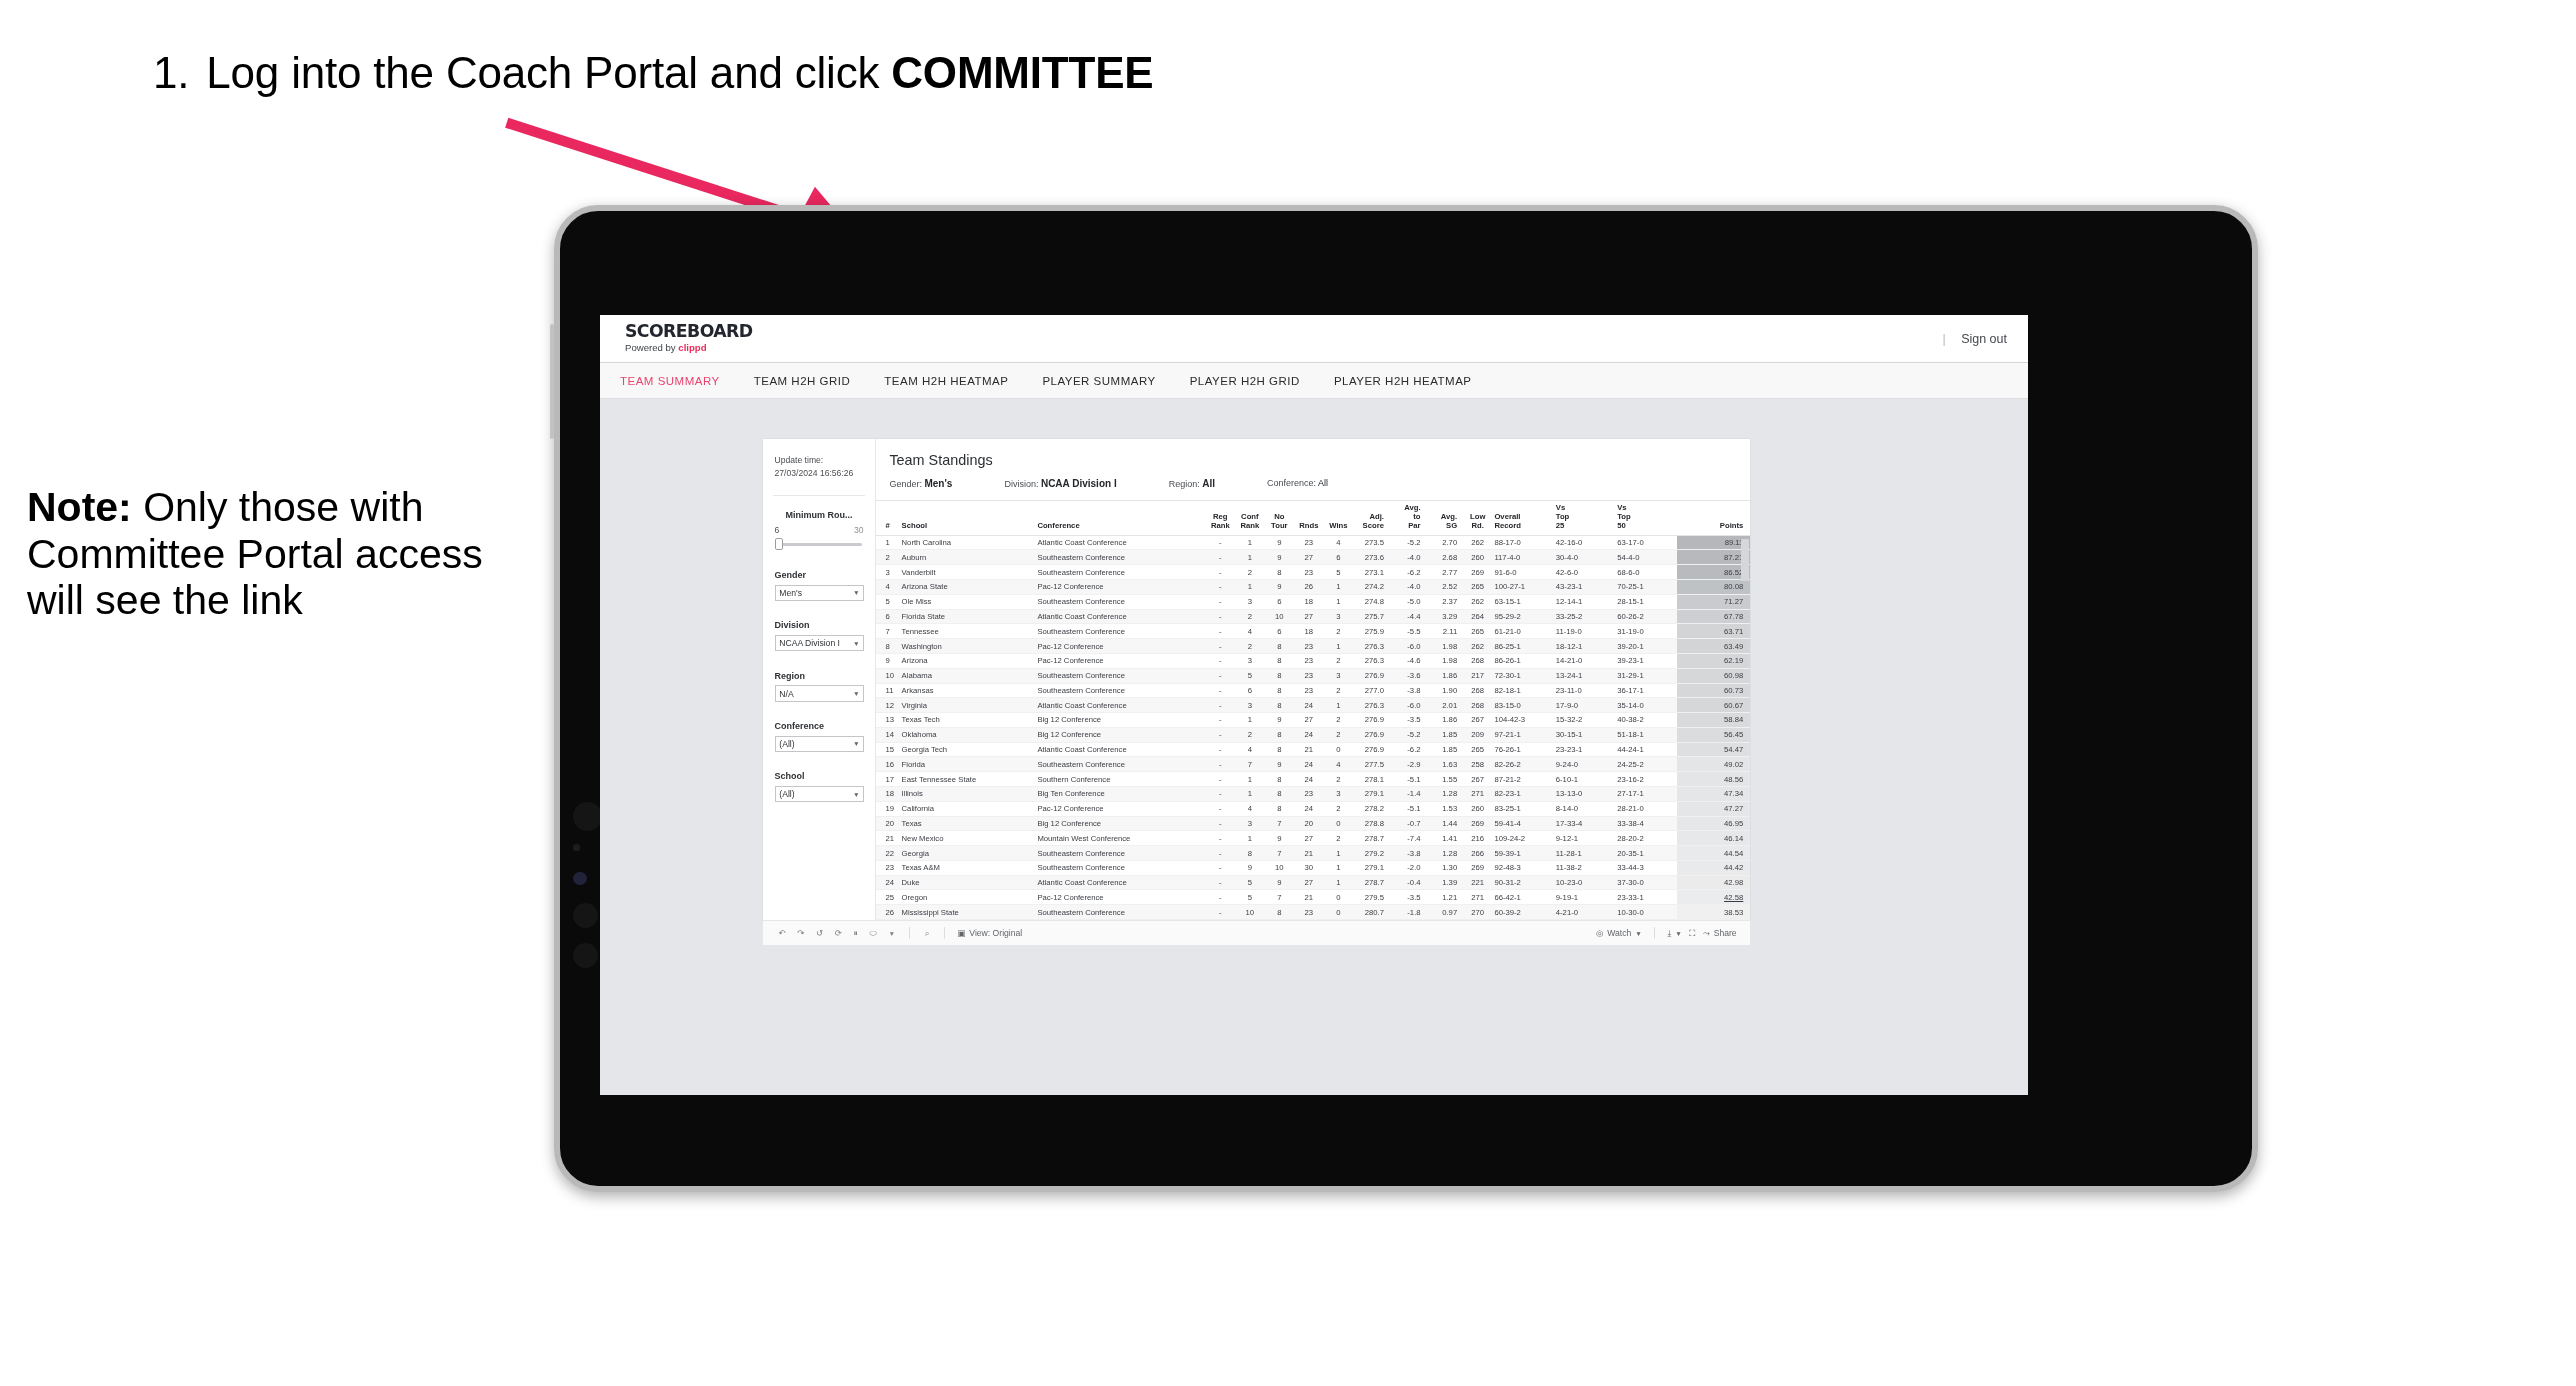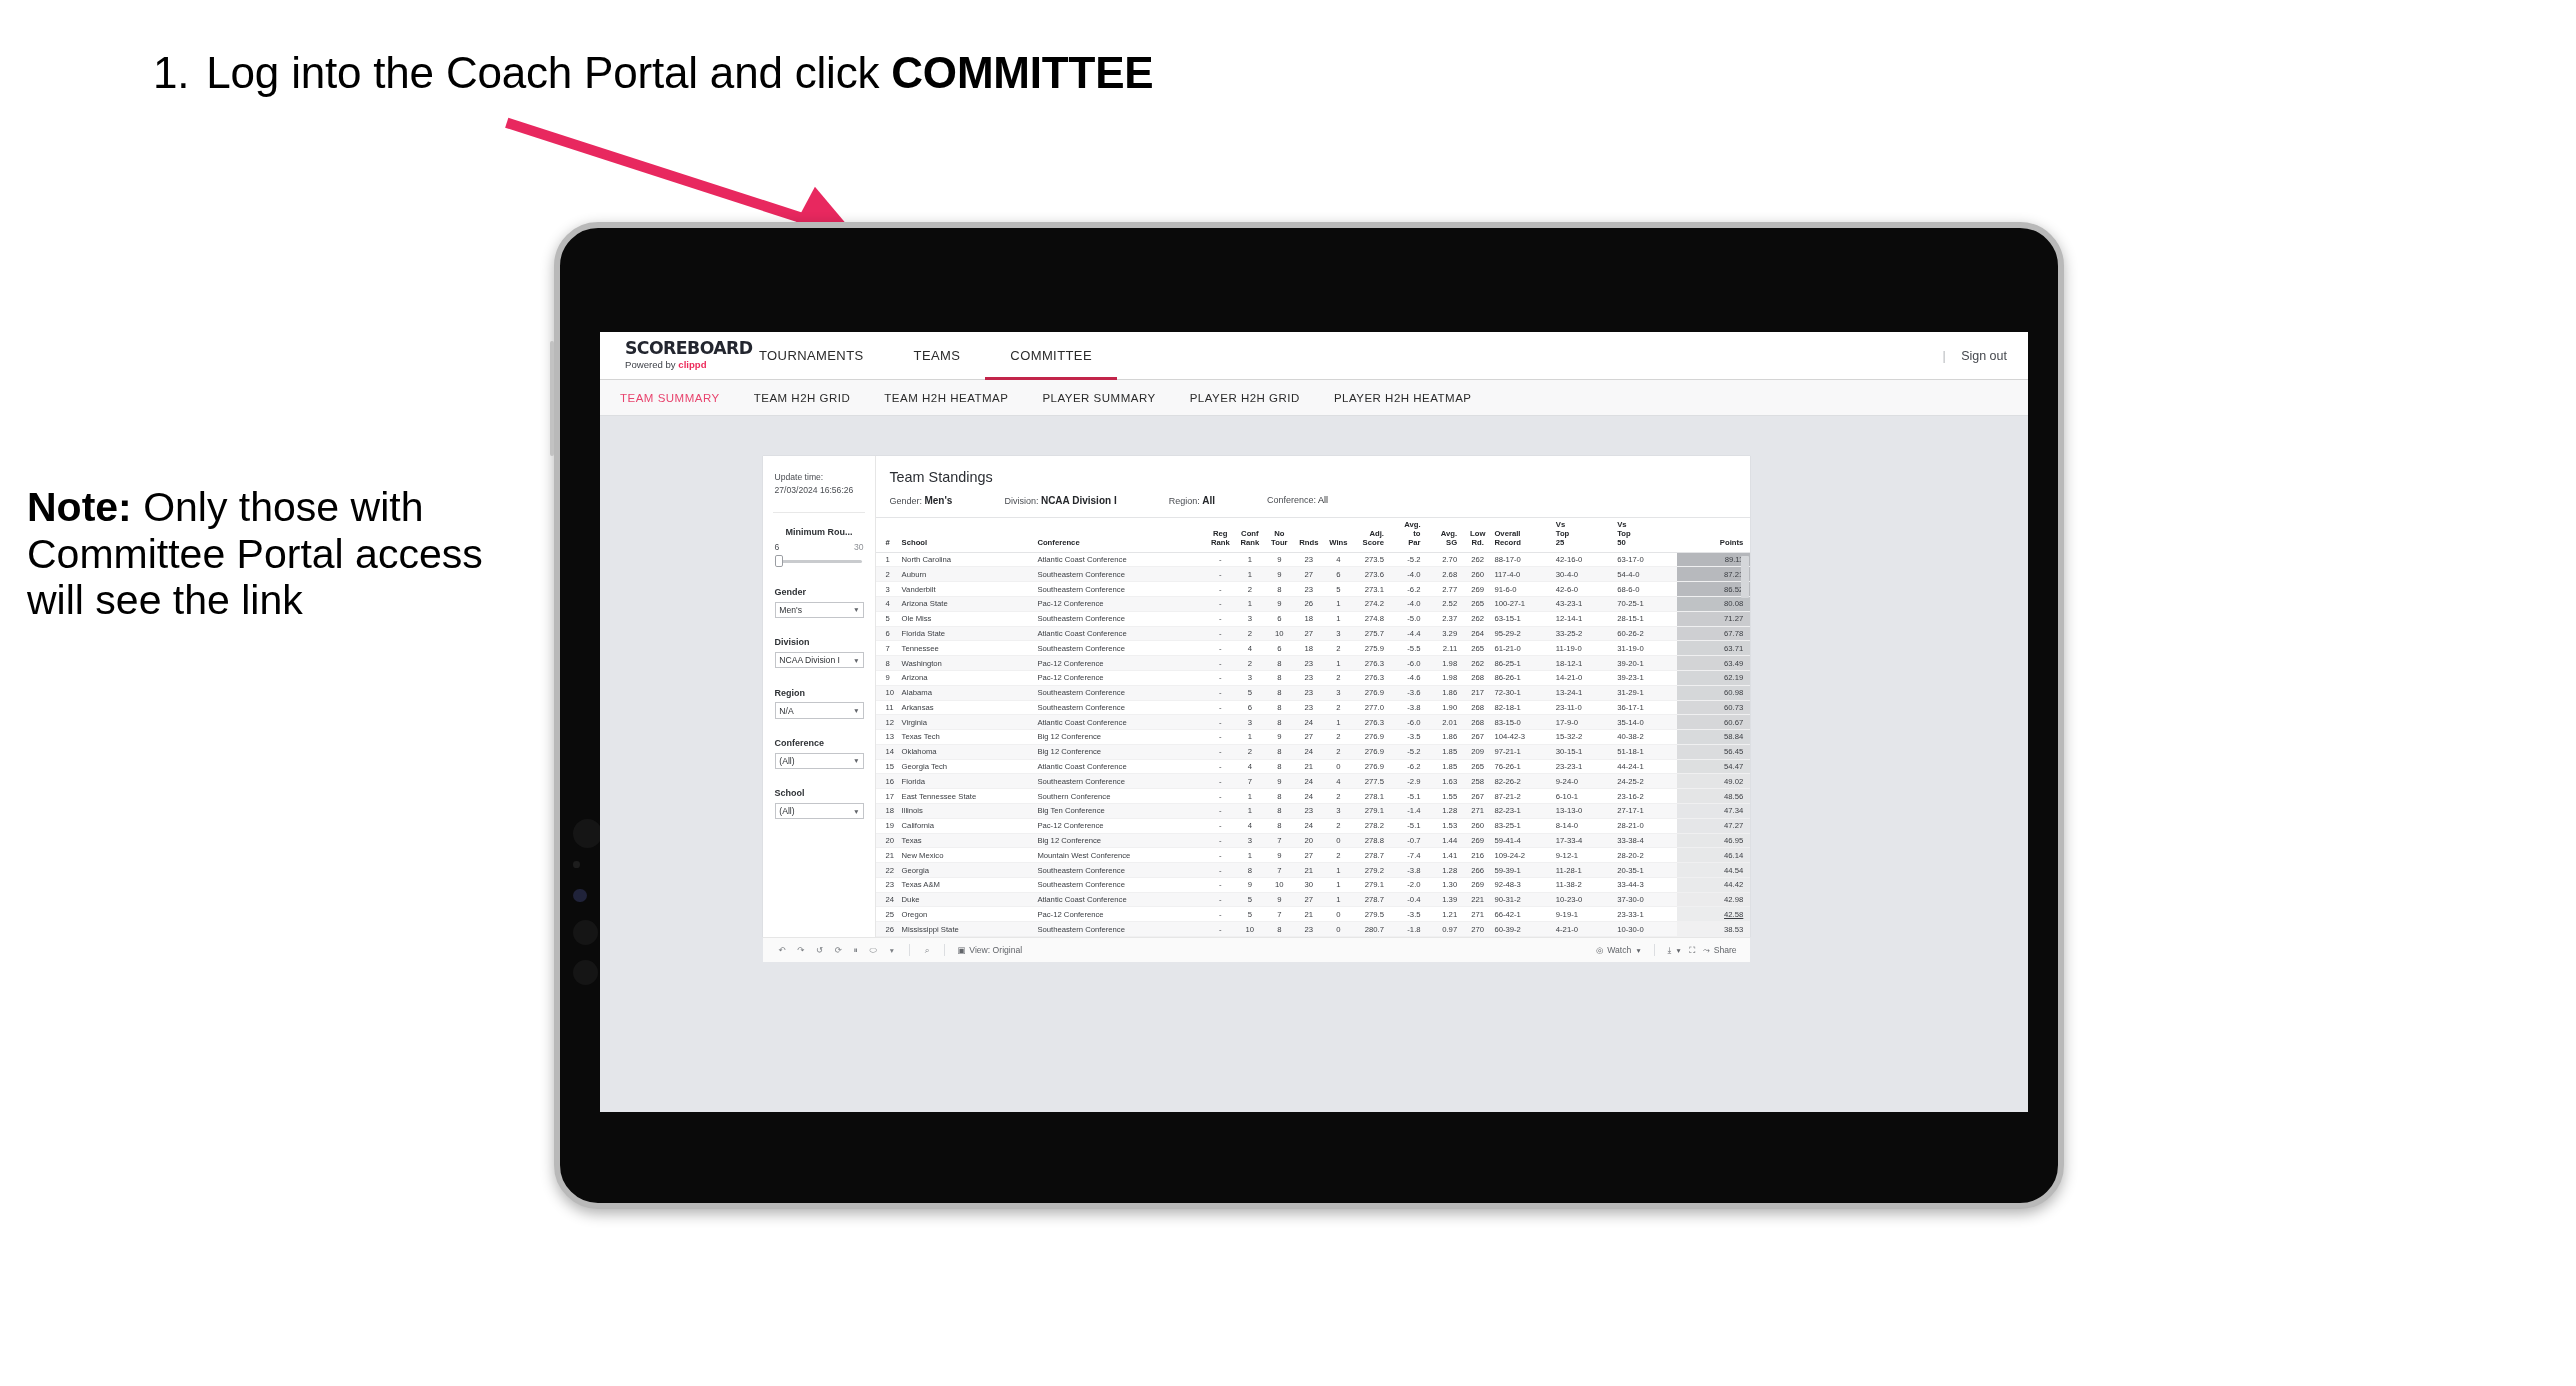--- a/index.html
+++ b/index.html
@@ -26,22 +26,22 @@
     width: 508px;
     font-size: 41px; line-height: 1.14; color: #000;
   }
   .note b { font-weight: bold; }
 
   
   .arrow { position: absolute; left: 499px; top: 115px; width: 383px; height: 134px; }
 
   
   .tablet {
-    position: absolute; left: 554px; top: 222px;
-    width: 1510px; height: 987px;
+    position: absolute; left: 554px; top: 205px;
+    width: 1704px; height: 987px;
     background: #0a0a0a;
     border-radius: 44px;
     border: 6.7px solid #b9b9b9;
     box-shadow: 0 4.8px 13.4px rgba(0,0,0,0.30);
   }
   .btn-side {
     position: absolute; left: -10.5px; background: #c2c2c2;
     width: 4.8px; border-radius: 1.9px;
   }
   .btn-v1 { top: 113px; height: 115px; }
@@ -198,25 +198,20 @@
     <div class="cam-dot cam-c"></div>
     <div class="cam-dot cam-d"></div>
     <div class="cam-dot cam-e"></div>
 
     <div class="screen">
 
       <div class="topnav">
         <div class="brand">
           <div class="bname">SCOREBOARD</div>
           <div class="bsub"><span style="color:#3c3f46;font-weight:normal">Powered by </span><span>clippd</span></div>
-        </div>
-        <div class="navitems">
-          <div class="navitem">TOURNAMENTS</div>
-          <div class="navitem">TEAMS</div>
-          <div class="navitem active">COMMITTEE</div>
         </div>
         <div class="signout">
           <span class="sep">|</span><span>Sign out</span>
         </div>
       </div>
 
       <div class="subnav">
         <div class="subitem active">TEAM SUMMARY</div>
         <div class="subitem">TEAM H2H GRID</div>
         <div class="subitem">TEAM H2H HEATMAP</div>

